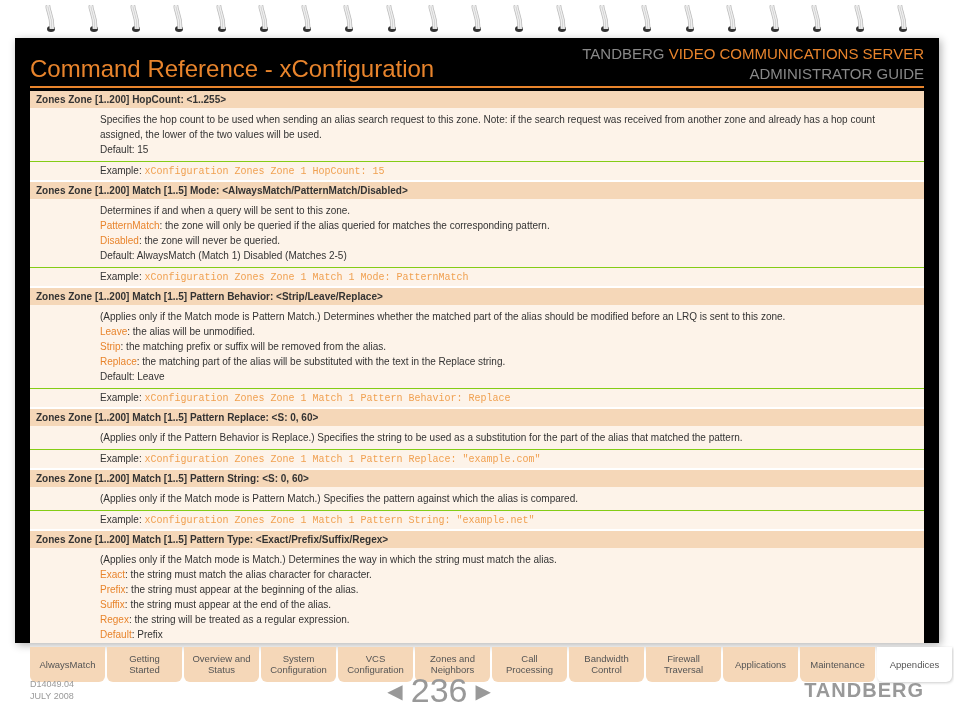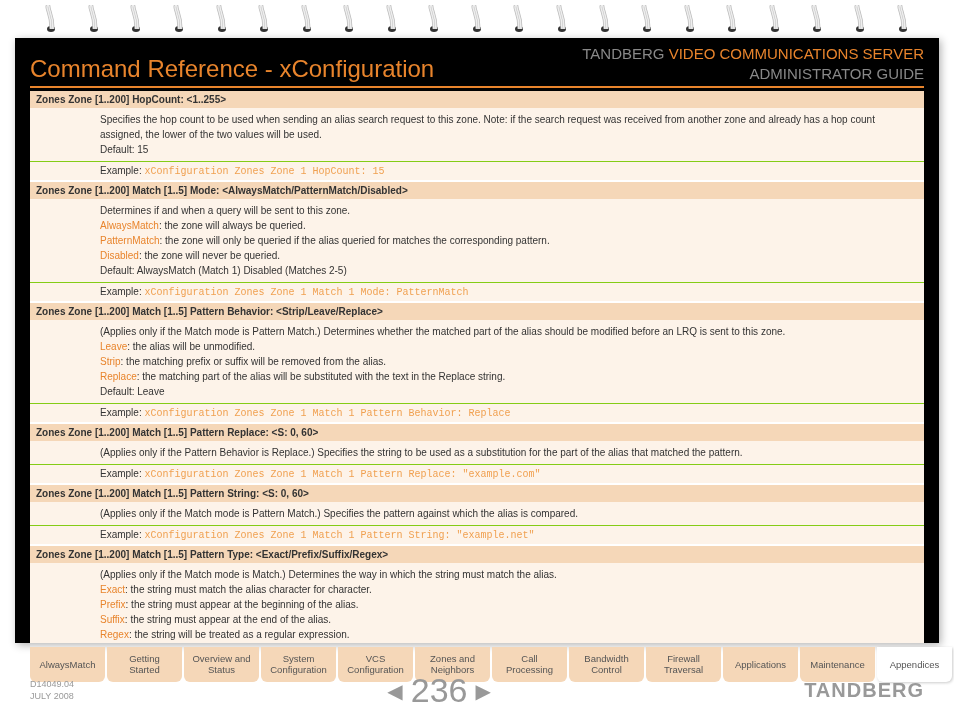--- a/index.html
+++ b/index.html
@@ -153,21 +153,20 @@
       <div class="row-header">Zones Zone [1..200] HopCount: &lt;1..255&gt;</div>
       <div class="row-body">
         <div>Specifies the hop count to be used when sending an alias search request to this zone. Note: if the search request was received from another zone and already has a hop count assigned, the lower of the two values will be used.</div>
         <div>Default: 15</div>
       </div>
       <div class="row-example"><span class="example-label">Example:  </span><span class="mono">xConfiguration Zones Zone 1 HopCount: 15</span></div>
       <div class="row-gap"></div>
       <div class="row-header">Zones Zone [1..200] Match [1..5] Mode: &lt;AlwaysMatch/PatternMatch/Disabled&gt;</div>
       <div class="row-body">
         <div>Determines if and when a query will be sent to this zone.</div>
-        <div><span class="orange-text">AlwaysMatch</span><span>: the zone will always be queried.</span></div>
         <div><span class="orange-text">PatternMatch</span><span>: the zone will only be queried if the alias queried for matches the corresponding pattern.</span></div>
         <div><span class="orange-text">Disabled</span><span>: the zone will never be queried.</span></div>
         <div>Default: AlwaysMatch (Match 1) Disabled (Matches 2-5)</div>
       </div>
       <div class="row-example"><span class="example-label">Example:  </span><span class="mono">xConfiguration Zones Zone 1 Match 1 Mode: PatternMatch</span></div>
       <div class="row-gap"></div>
       <div class="row-header">Zones Zone [1..200] Match [1..5] Pattern Behavior: &lt;Strip/Leave/Replace&gt;</div>
       <div class="row-body">
         <div>(Applies only if the Match mode is Pattern Match.) Determines whether the matched part of the alias should be modified before an LRQ is sent to this zone.</div>
         <div><span class="orange-text">Leave</span><span>: the alias will be unmodified.</span></div>

